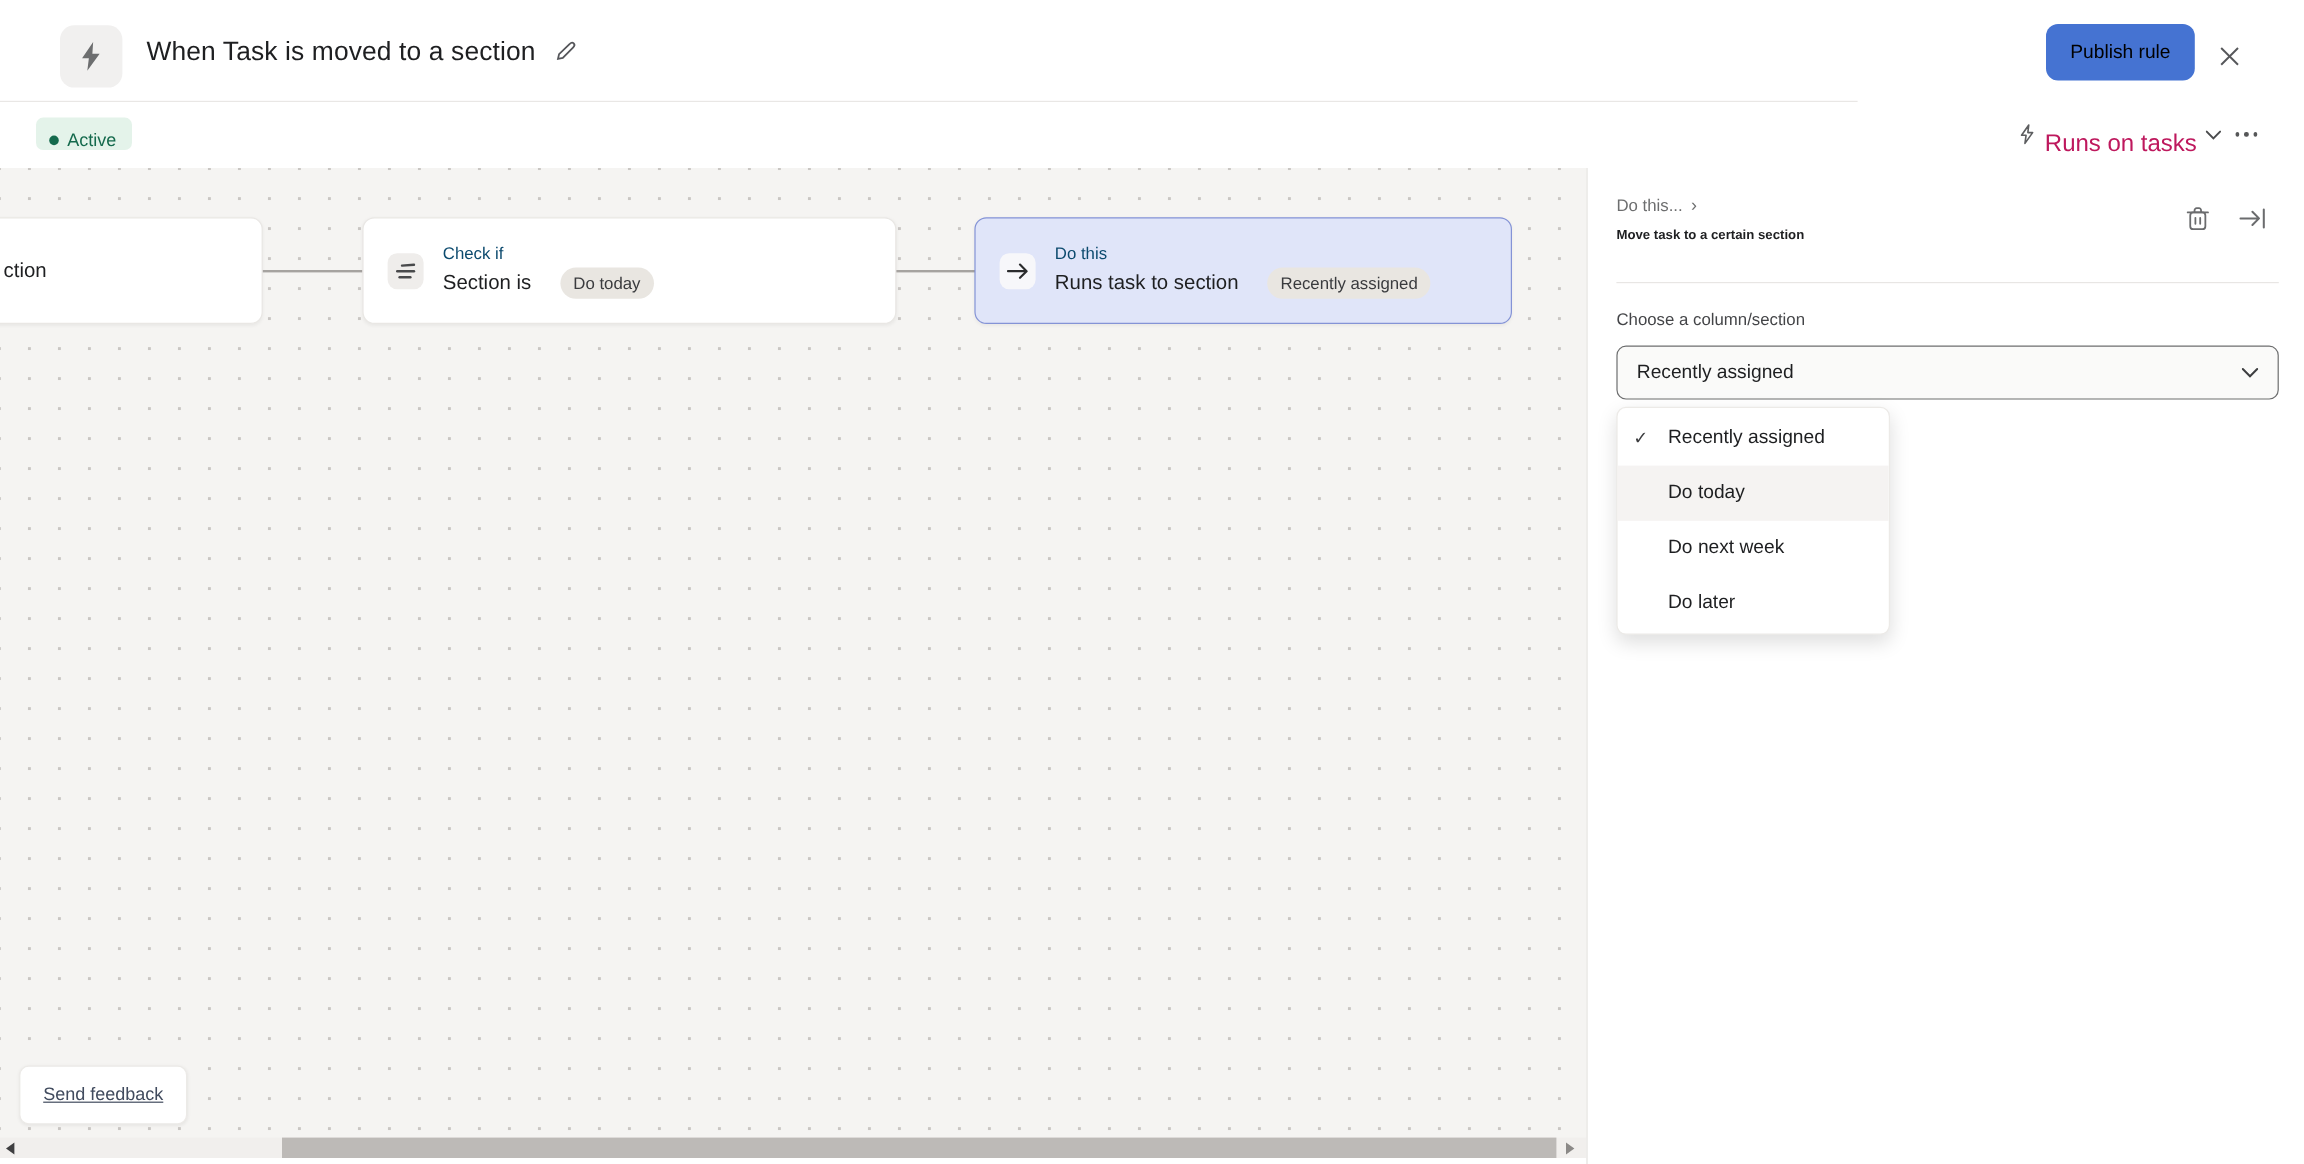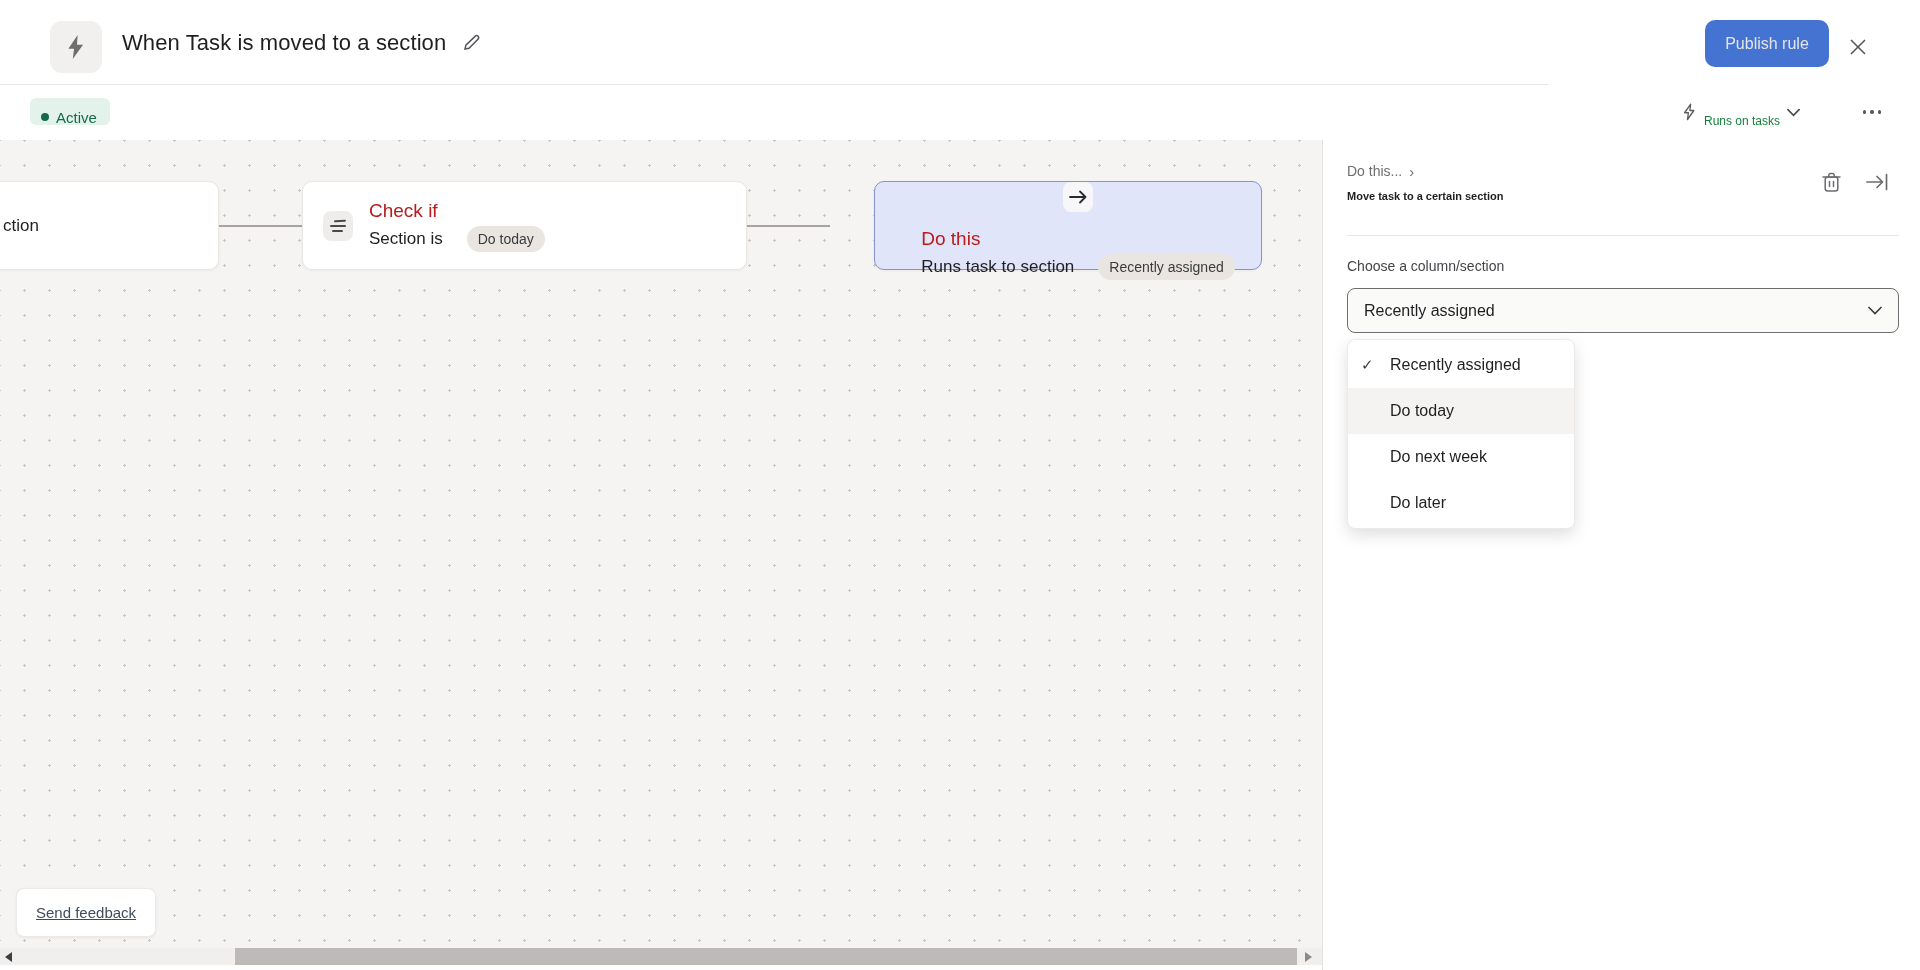--- a/index.html
+++ b/index.html
@@ -10,60 +10,60 @@
   
   .header { position:absolute; left:0; top:0; width:1548px; height:85px;
     background:#fff; border-bottom:1px solid #e9e7e5; }
   .rule-icon-tile { position:absolute; left:50px; top:21px; width:52px; height:52px;
     background:#f1f0ef; border-radius:12px; display:flex; align-items:center; justify-content:center; }
   .title-row { position:absolute; left:122px; top:0; height:85px; display:flex; align-items:center; gap:14px; }
   .page-title { font-size:22px; font-weight:500; color:#1e1f21; letter-spacing:.1px; }
   .pencil-btn { width:24px; height:24px; background:none; border:none; cursor:pointer;
     display:flex; align-items:center; justify-content:center; }
   .publish-btn { position:absolute; left:1705px; top:20px; width:124px; height:47px;
-    background:var(--accent,#4573d2); color:#e5e5e5; border:none; border-radius:10px;
+    background:var(--accent,#4573d2); color:#000000; border:none; border-radius:10px;
     font-size:16px; font-family:inherit; cursor:pointer; }
   .close-btn { position:absolute; left:1844px; top:33px; width:28px; height:28px;
     background:none; border:none; cursor:pointer; display:flex; align-items:center; justify-content:center; }
 
   
   .toolbar { position:absolute; left:0; top:86px; width:1920px; height:54px; background:#fff; }
   .active-badge { position:absolute; left:30px; top:12px; height:27px; padding:11px 13px 0 11px;
     background:var(--active-bg,#e4f3ea); border-radius:6px; display:flex; align-items:center; gap:7px;
     border:none; cursor:pointer; font-family:inherit; }
   .active-dot { width:8px; height:8px; border-radius:50%; background:var(--active-text,#156a4d); }
   .active-label { font-size:15px; color:var(--active-text,#156a4d); }
   .runs-btn { position:absolute; left:1678px; top:11px; height:30px; padding:0 4px;
     display:flex; align-items:center; gap:7px; background:none; border:none; cursor:pointer; font-family:inherit; }
-  .runs-label { font-size:12px; color:#15803d;margin-top:17px; }
+  .runs-label { font-size:20px; color:#be185d;margin-top:17px; }
   .more-btn { position:absolute; left:1855px; top:13px; width:34px; height:26px;
     display:flex; align-items:center; justify-content:center; gap:4px; background:none; border:none; cursor:pointer; }
   .more-btn i { width:3.5px; height:3.5px; border-radius:50%; background:#565758; display:block; }
 
   
   .canvas { position:absolute; left:0; top:140px; width:1322px; height:825px;
     background-color:var(--canvas-bg,#f5f4f2);
     background-image:radial-gradient(var(--dot,#c9c6c3) 1.2px, transparent 1.4px);
     background-size:25px 25px; background-position:12px 13px; overflow:hidden; }
   .node-card { position:absolute; top:41px; height:89px; background:#fff;
     border:1px solid #e9e7e4; border-radius:10px; box-shadow:0 1px 3px rgba(0,0,0,.05);
     display:flex; align-items:center; cursor:pointer; }
   .card-trigger { left:-62px; width:281px; padding-left:64px; }
   .card-check   { left:302px; width:445px; padding-left:20px; gap:16px; }
-  .card-action  { left:874px; width:388px; padding-left:20px; gap:16px;
-    background:var(--selected-card-bg,#e0e5f9); border:1.5px solid var(--selected-card-border,#8493d6);flex-direction:column; }
+  .card-action  { left:812px; width:448px; padding-left:20px; gap:16px;
+    background:var(--selected-card-bg,#e0e5f9); border:1.5px solid var(--selected-card-border,#8493d6); }
   .connector { position:absolute; top:85px; height:2px; background:#a6a3a0; }
   .conn-1 { left:219px; width:83px; }
   .conn-2 { left:747px; width:83px; }
   .card-main-text { font-size:17px; color:#1e1f21; }
   .card-tile { width:30px; height:30px; border-radius:8px; background:#efedeb;
     display:flex; align-items:center; justify-content:center; flex:0 0 auto; }
   .card-action .card-tile { background:#f7f7fa; }
   .card-col { display:flex; flex-direction:column; gap:4px; }
-  .card-label { font-size:19px; color:#b91c1c; }
+  .card-label { font-size:14px; color:#0c4a6e; }
   .card-row { display:flex; align-items:center; gap:24px; }
   .badge { height:26px; padding:0 11px; background:var(--badge-bg,#e9e6e1); border-radius:13px;
     display:flex; align-items:center; font-size:14px; color:#3a3b3e; white-space:nowrap; }
   .lines-icon { display:flex; flex-direction:column; gap:3px; align-items:center; }
   .lines-icon i { display:block; height:2px; background:#48494b; border-radius:1px; }
   .lines-icon i:nth-child(1){ width:12px; transform:translateX(2px) rotate(-4deg); }
   .lines-icon i:nth-child(2){ width:16px; }
   .lines-icon i:nth-child(3){ width:11px; transform:translateX(-1px); }
 
   .send-feedback { position:absolute; left:16px; top:748px; height:49px; padding:0 19px;

